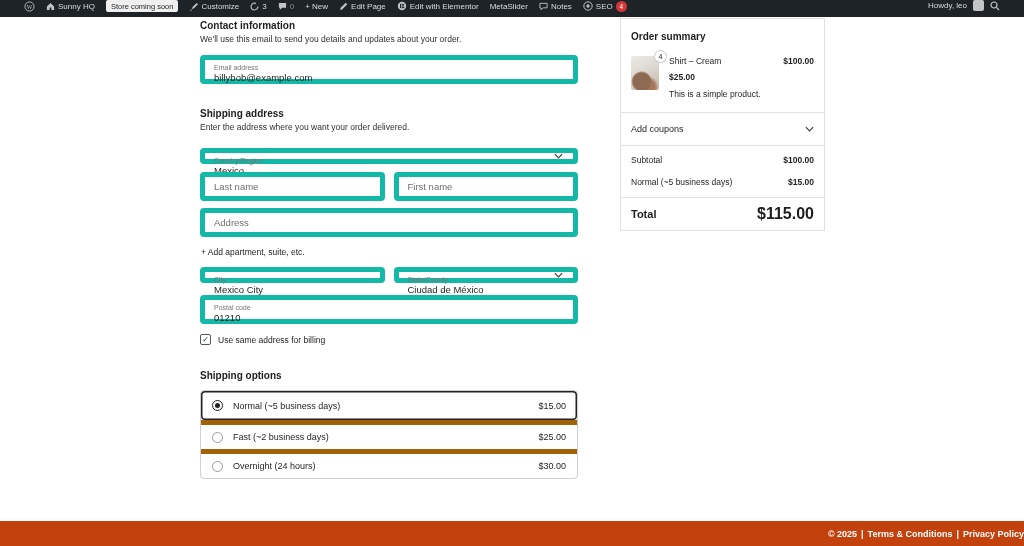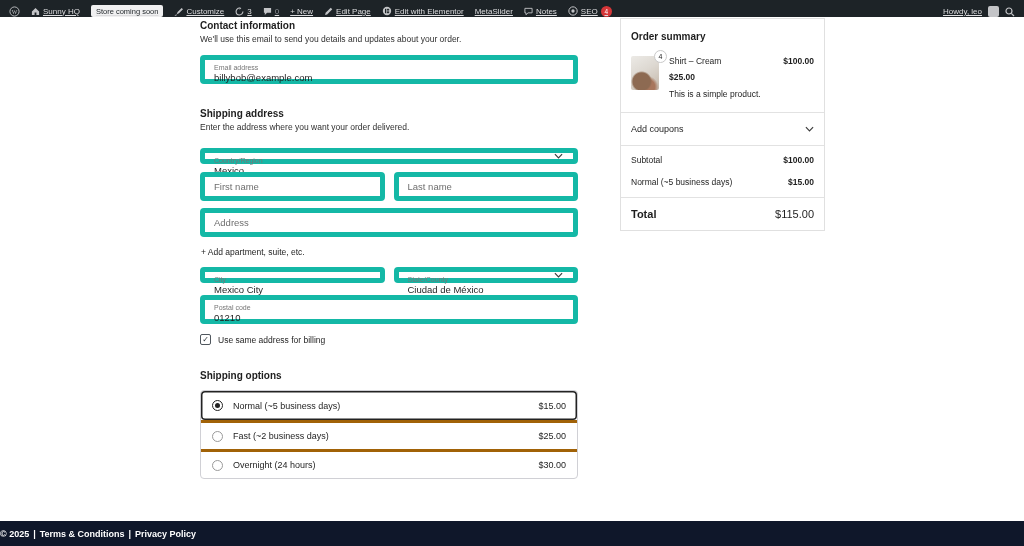--- a/index.html
+++ b/index.html
@@ -2,21 +2,21 @@
 <html><head>
 <meta charset="utf-8">
 <style>
   * { margin:0; padding:0; box-sizing:border-box; }
   html,body { width:1024px; height:546px; overflow:hidden; background:#fff;
     font-family:"Liberation Sans","DejaVu Sans",sans-serif; color:#1e1e1e; }
   body { display:flex; flex-direction:column; }
 
   
   .admin-bar { height:17px; flex:0 0 17px; background:#1d2327; color:#dcdcde;
-    display:flex; align-items:flex-end; padding:0 9px; font-size:8px; white-space:nowrap;text-decoration:underline; }
+    display:flex; align-items:flex-start; padding:0 24px; font-size:8px; white-space:nowrap; }
   .ab-left { display:flex; align-items:center; gap:11px; }
   .ab-right { margin-left:auto; display:flex; align-items:center; gap:6px; }
   .ab-item { display:flex; align-items:center; gap:3px; cursor:pointer; }
   .ab-item svg { display:block; }
   .coming-soon { background:#f0f0f1; color:#1d2327; font-size:7.5px; padding:1.5px 5px; border-radius:2px; }
   .count-dim { color:#8c8f94; }
   .seo-badge { background:#d63638; color:#fff; width:11px; height:11px; border-radius:50%;
     display:flex; align-items:center; justify-content:center; font-size:6.5px; }
   .avatar { width:11px; height:11px; background:#c3c4c7; border-radius:2px; }
 
@@ -41,21 +41,21 @@
 
   .apt-link { font-size:8.5px; color:#1e1e1e; margin:10px 0 0 1px; display:inline-block; cursor:pointer; }
 
   .chk-row { display:flex; align-items:center; gap:7px; margin-top:10px; cursor:pointer; }
   .chk-box { width:11px; height:11px; border:1px solid #50575e; border-radius:2px;
     display:flex; align-items:center; justify-content:center; font-size:8px; color:#2c3338; background:#fff; }
   .chk-label { font-size:8.5px; color:#1e1e1e; }
 
   .ship-box { margin-top:9px; border:1px solid #d0d0d5; border-radius:4px; }
   .ship-row { height:29px; display:flex; align-items:center; gap:10px; padding:0 11px; cursor:pointer; }
-  .ship-row + .ship-row { border-top:3px solid #a16207; }
+  .ship-row + .ship-row { border-top:5px solid #a16207; }
   .ship-row.selected { box-shadow:inset 0 0 0 1.5px #232323; border-radius:4px; }
   .radio { width:11px; height:11px; border:1px solid #9a9a9a; border-radius:50%; background:#fff;
     display:flex; align-items:center; justify-content:center; flex:0 0 11px; }
   .ship-row.selected .radio { border-color:#232323; }
   .radio .dot { width:5px; height:5px; border-radius:50%; background:transparent; }
   .ship-row.selected .radio .dot { background:#232323; }
   .ship-label { font-size:9px; color:#1e1e1e; }
   .ship-price { margin-left:auto; font-size:9px; color:#1e1e1e; }
 
   
@@ -81,25 +81,25 @@
   .s-coupons { border-top:1px solid #e2e2e2; height:33px; display:flex; align-items:center;
     justify-content:space-between; padding:0 10px; font-size:9px; cursor:pointer; }
   .s-totals { border-top:1px solid #e2e2e2; padding:9px 10px 10px; }
   .s-trow { display:flex; justify-content:space-between; align-items:flex-end; }
   .s-trow + .s-trow { margin-top:12px; }
   .s-tlabel { font-size:8.5px; }
   .s-tval { font-size:8.5px; font-weight:700; }
   .s-grand { border-top:1px solid #e2e2e2; height:33px; display:flex; align-items:center;
     justify-content:space-between; padding:0 10px; }
   .s-grand .l { font-size:11px; font-weight:700; }
-  .s-grand .v { font-size:11px; font-weight:400; }
+  .s-grand .v { font-size:16px; font-weight:700; }
 
   
-  .footer { flex:0 0 25px; height:25px; background:#0f172a; color:#fff; display:flex;
-    align-items:center; justify-content:flex-start; gap:4px; font-size:9px; font-weight:700; }
+  .footer { flex:0 0 25px; height:25px; background:#c2410c; color:#fff; display:flex;
+    align-items:center; justify-content:flex-end; gap:4px; font-size:9px; font-weight:700; }
   .footer a { color:#fff; text-decoration:none; cursor:pointer; }
 </style>
 </head>
 <body>
 
 <div class="admin-bar">
   <div class="ab-left">
     <span class="ab-item">
       <svg width="11" height="11" viewBox="0 0 12 12">
           <circle cx="6" cy="6" r="5" fill="none" stroke="#c3c4c7" stroke-width="1"></circle>
@@ -197,24 +197,24 @@
     <div class="field h30" style="margin-top:16px;">
       <div class="flabel">Country/Region</div>
       <div class="fvalue">Mexico</div>
       <svg class="chev" width="9" height="6" viewBox="0 0 10 6">
           <path d="M1 1 L5 5 L9 1" fill="none" stroke="#3c3c3c" stroke-width="1.3"></path>
         </svg>
     </div>
 
     <div class="frow" style="margin-top:8px;">
       <div class="field ph">
+        <span class="fplaceholder">Last name</span>
+      </div>
+      <div class="field ph">
         <span class="fplaceholder">First name</span>
-      </div>
-      <div class="field ph">
-        <span class="fplaceholder">Last name</span>
       </div>
     </div>
 
     <div class="field ph" style="margin-top:7px;">
       <span class="fplaceholder">Address</span>
     </div>
 
     <span class="apt-link">+ Add apartment, suite, etc.</span>
 
     <div class="frow" style="margin-top:8px;border-radius:10px;">

